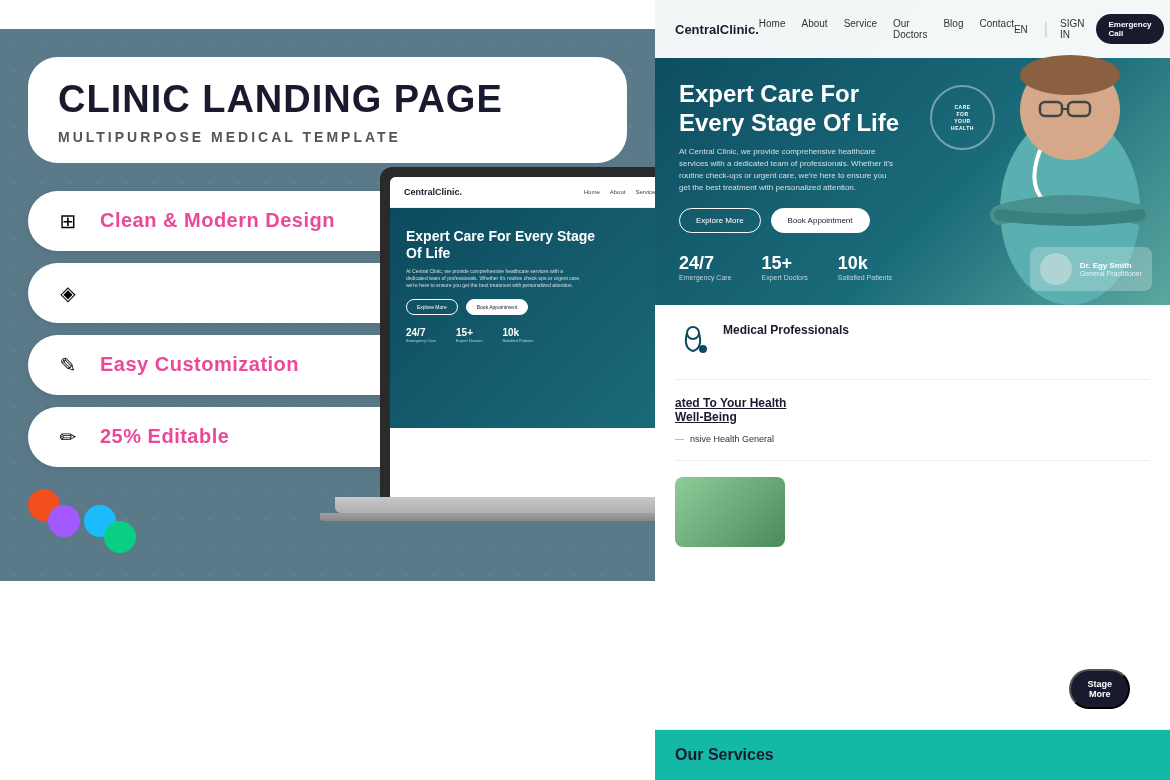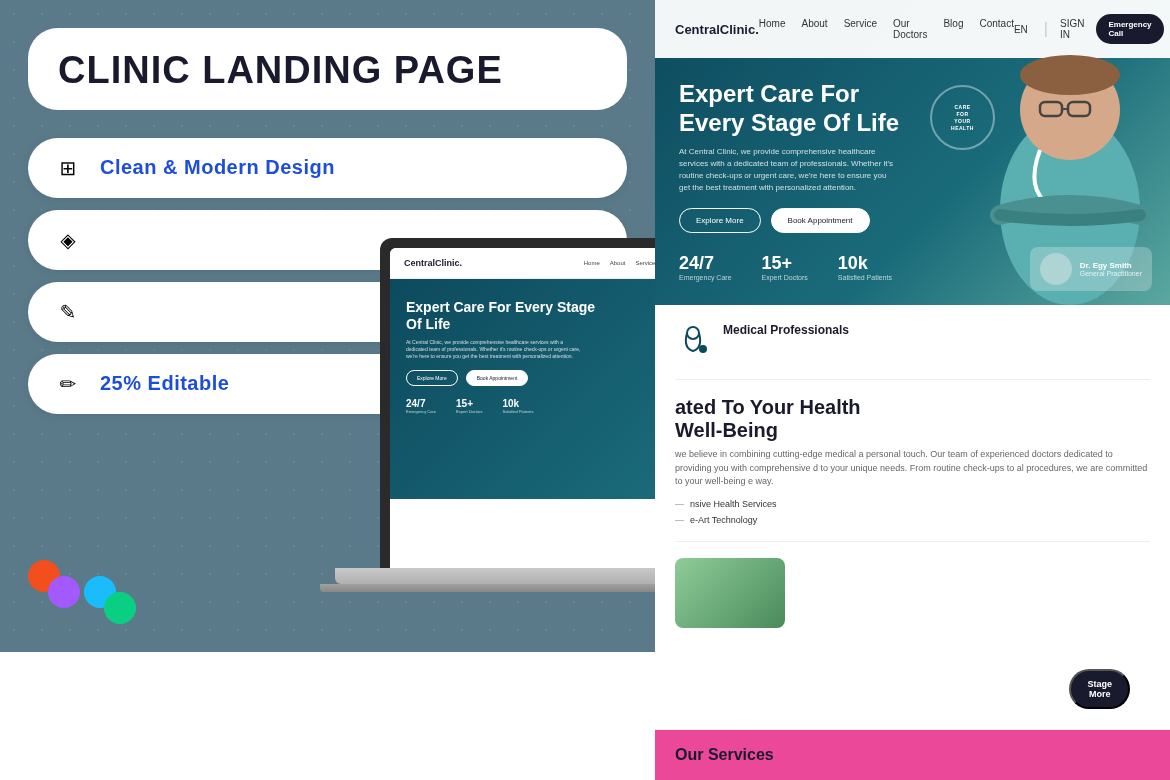--- a/index.html
+++ b/index.html
@@ -7,26 +7,27 @@
       width: 1170px;
       height: 780px;
       font-family: 'Segoe UI', Arial, sans-serif;
       overflow: hidden;
       display: flex;
     }
 
     
     .left-panel {
       width: 655px;
-      height: 652px;
+      height: 552px;
       background-color: #5a7a8a;
       background-image: radial-gradient(circle, rgba(255,255,255,0.08) 1px, transparent 1px);
       background-size: 28px 28px;
       position: relative;
       flex-shrink: 0;
+      margin-top: 29px;
     }
 
     .title-box {
       background: white;
       border-radius: 30px;
       margin: 28px 28px 0 28px;
       padding: 22px 30px 18px 30px;
     }
 
     .title-main {
@@ -70,21 +71,21 @@
       display: flex;
       align-items: center;
       justify-content: center;
       font-size: 20px;
       flex-shrink: 0;
     }
 
     .feature-label {
       font-size: 20px;
       font-weight: 600;
-      color: #1d4ed8;
+      color: #ec4899;
       letter-spacing: 0.5px;
     }
 
     .figma-logo {
       position: absolute;
       bottom: 28px;
       left: 28px;
       display: flex;
       gap: 2px;
     }
@@ -337,24 +338,25 @@
       line-height: 1.4;
     }
 
     .dedicated-section {
       border-bottom: 1px solid #eee;
       padding-bottom: 16px;
       margin-bottom: 16px;
     }
 
     .dedicated-title {
-      font-size: 20px;
+      font-size: 12px;
       font-weight: 800;
       color: #1a1a2e;
-      margin-bottom: 6px;
+      margin-bottom: 0;
+      text-decoration: underline;
     }
 
     .dedicated-desc {
       font-size: 9px;
       color: #666;
       line-height: 1.5;
     }
 
     .features-check {
       display: flex;
@@ -465,32 +467,34 @@
       margin: 0 4px;
     }
   </style>
 </head>
 <body>
 
 <div class="left-panel">
 
   <div class="title-box">
     <div class="title-main">CLINIC LANDING PAGE</div>
+    <div class="title-sub">MULTIPURPOSE MEDICAL TEMPLATE</div>
   </div>
 
   <div class="features-list">
     <div class="feature-item">
       <span class="feature-icon">⊞</span>
       <span class="feature-label">Clean &amp; Modern Design</span>
     </div>
     <div class="feature-item">
       <span class="feature-icon">◈</span>
     </div>
     <div class="feature-item">
       <span class="feature-icon">✎</span>
+      <span class="feature-label">Easy Customization</span>
     </div>
     <div class="feature-item">
       <span class="feature-icon">✏</span>
       <span class="feature-label">25% Editable</span>
     </div>
   </div>
 
   <div class="figma-logo">
     <div class="figma-circle" style="background:#F24E1E;"></div>
     <div class="figma-circle" style="background:#A259FF; margin-left:-14px; margin-top:16px;"></div>
@@ -671,32 +675,30 @@
       <div>
         <div class="medical-prof-title">Medical Professionals</div>
       </div>
     </div>
 
     <div class="dedicated-section">
       <div class="dedicated-title">
         <span>ated To Your Health</span><br>
         <span>Well-Being</span>
       </div>
-      <div class="dedicated-desc">we believe in combining cutting-edge medical a personal touch. Our team of experienced doctors dedicated to providing you with comprehensive d to your unique needs. From routine check-ups to al procedures, we are committed to your well-being e way.</div>
       <div class="features-check">
-        <div class="feature-check-item">nsive Health Services</div>
-        <div class="feature-check-item">e-Art Technology</div>
+        <div class="feature-check-item">nsive Health General</div>
       </div>
     </div>
 
     <div style="display:flex;gap:12px;align-items:center;">
       <div style="width:110px;height:70px;background:linear-gradient(135deg,#8fcc9a,#4a8a5a);border-radius:8px;"></div>
     </div>
   </div>
 
   <div style="position:absolute;right:20px;bottom:55px;">
     <button class="learn-more-btn">Stage More</button>
   </div>
 
-  <div class="bottom-section" style="position:absolute;bottom:0;left:0;right:0;padding:16px 20px;border-top:1px solid #eee;background:#ec4899;">
+  <div class="bottom-section" style="position:absolute;bottom:0;left:0;right:0;padding:16px 20px;border-top:1px solid #eee;background:#14b8a6;">
     <span class="our-services-title">Our Services</span>
   </div>
 </div>
 
 </body></html>

